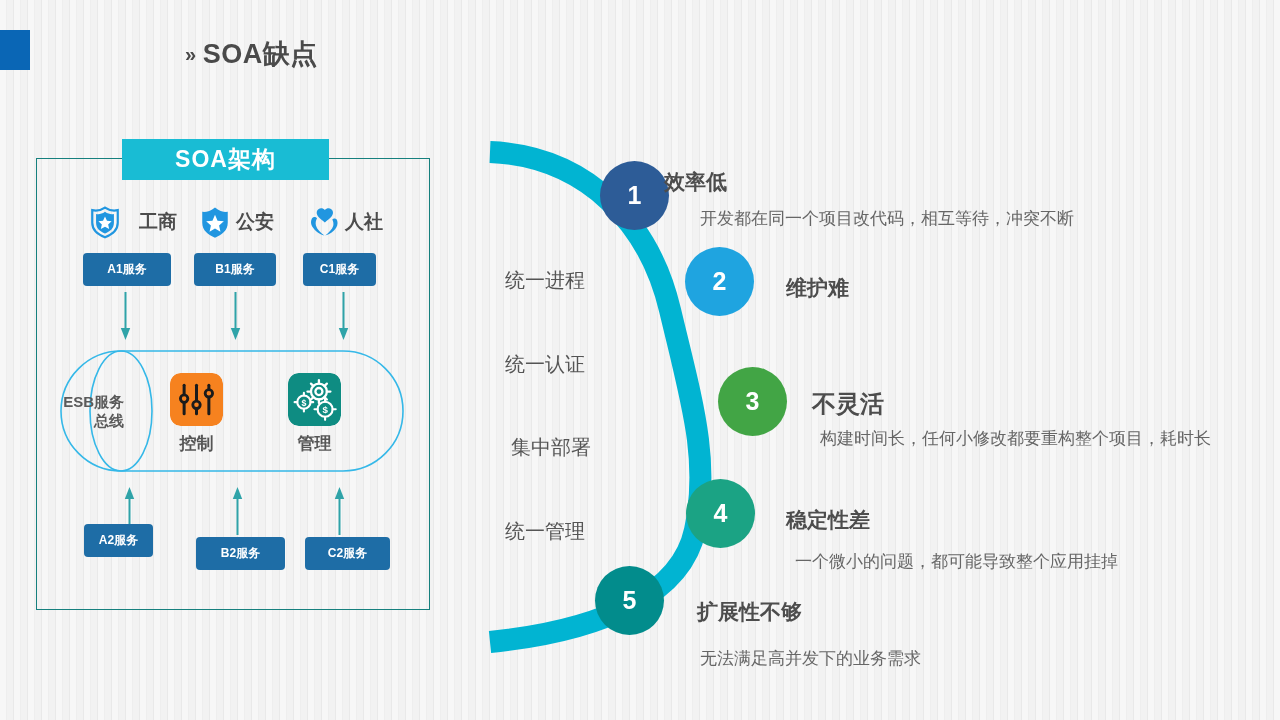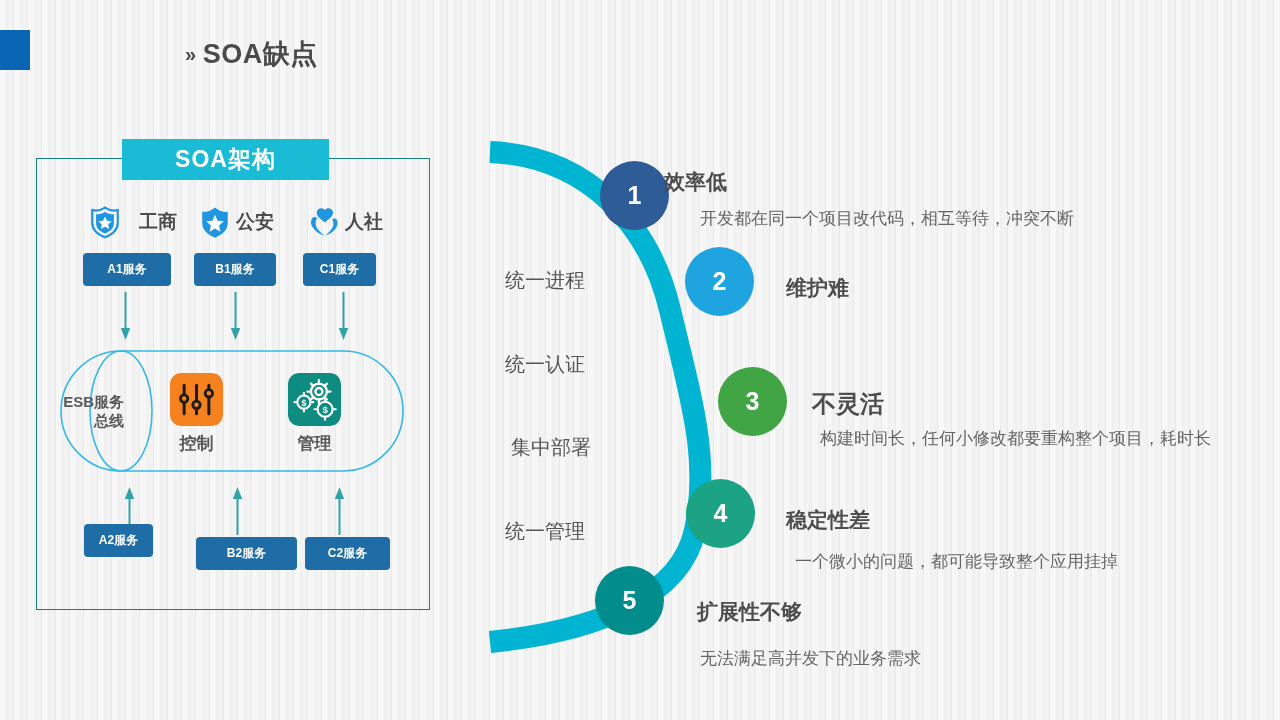--- a/index.html
+++ b/index.html
@@ -50,21 +50,21 @@
 
   .svc{
     position:absolute;height:33px;border-radius:4px;background:#1e6da6;
     color:#fff;font-size:12px;font-weight:bold;
     display:flex;align-items:center;justify-content:center;white-space:nowrap;
   }
   #svc-top-0{left:83px;top:253px;width:88px;}
   #svc-top-1{left:194px;top:253px;width:82px;}
   #svc-top-2{left:303px;top:253px;width:73px;}
   #svc-bot-0{left:84px;top:524px;width:69px;}
-  #svc-bot-1{left:196px;top:537px;width:101px;}
+  #svc-bot-1{left:196px;top:537px;width:89px;}
   #svc-bot-2{left:305px;top:537px;width:85px;}
 
   .arrow-down,.arrow-up{position:absolute;width:11px;}
   #ad-0{left:120px;top:292px;height:48px;}
   #ad-1{left:230px;top:292px;height:48px;}
   #ad-2{left:338px;top:292px;height:48px;}
   #au-0{left:124px;top:487px;height:48px;}
   #au-1{left:232px;top:487px;height:48px;}
   #au-2{left:334px;top:487px;height:48px;}
 

